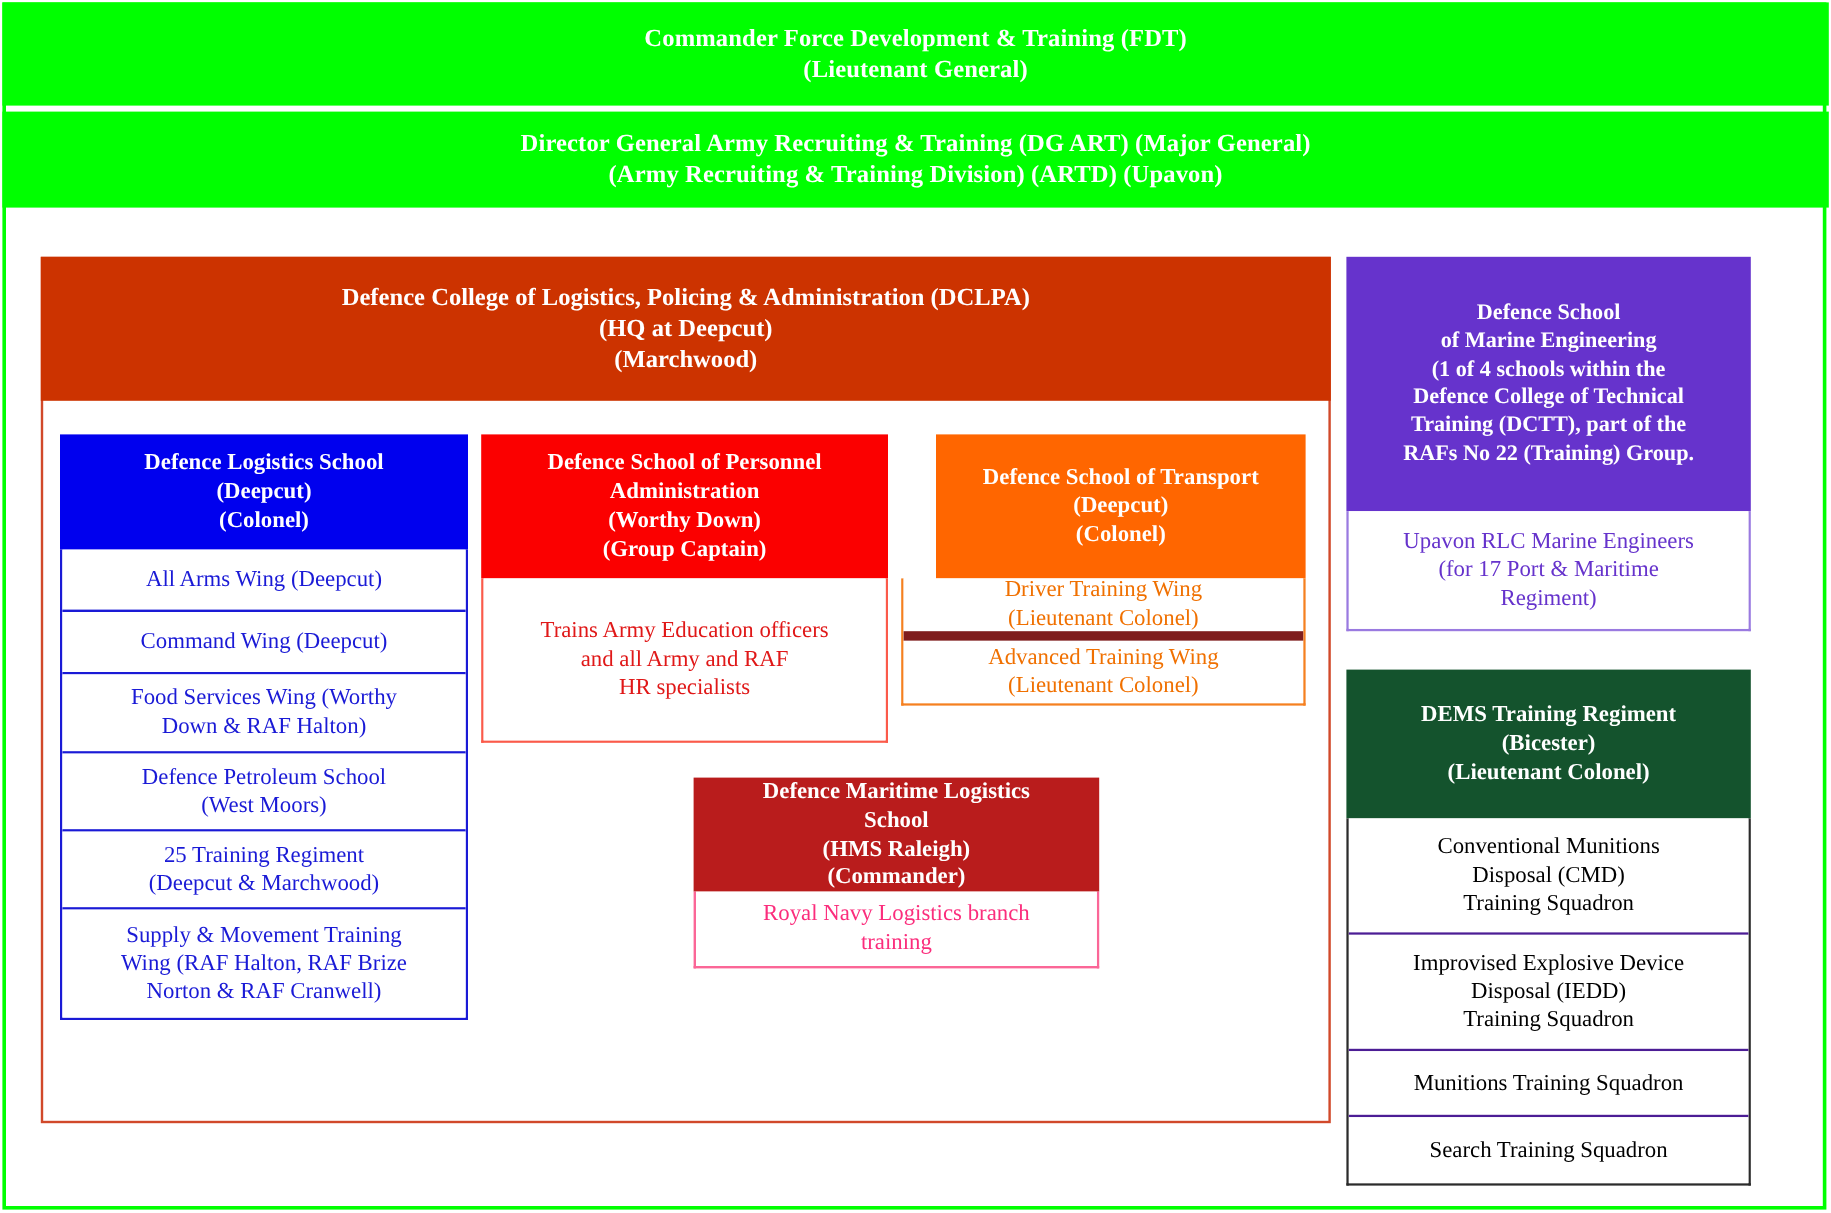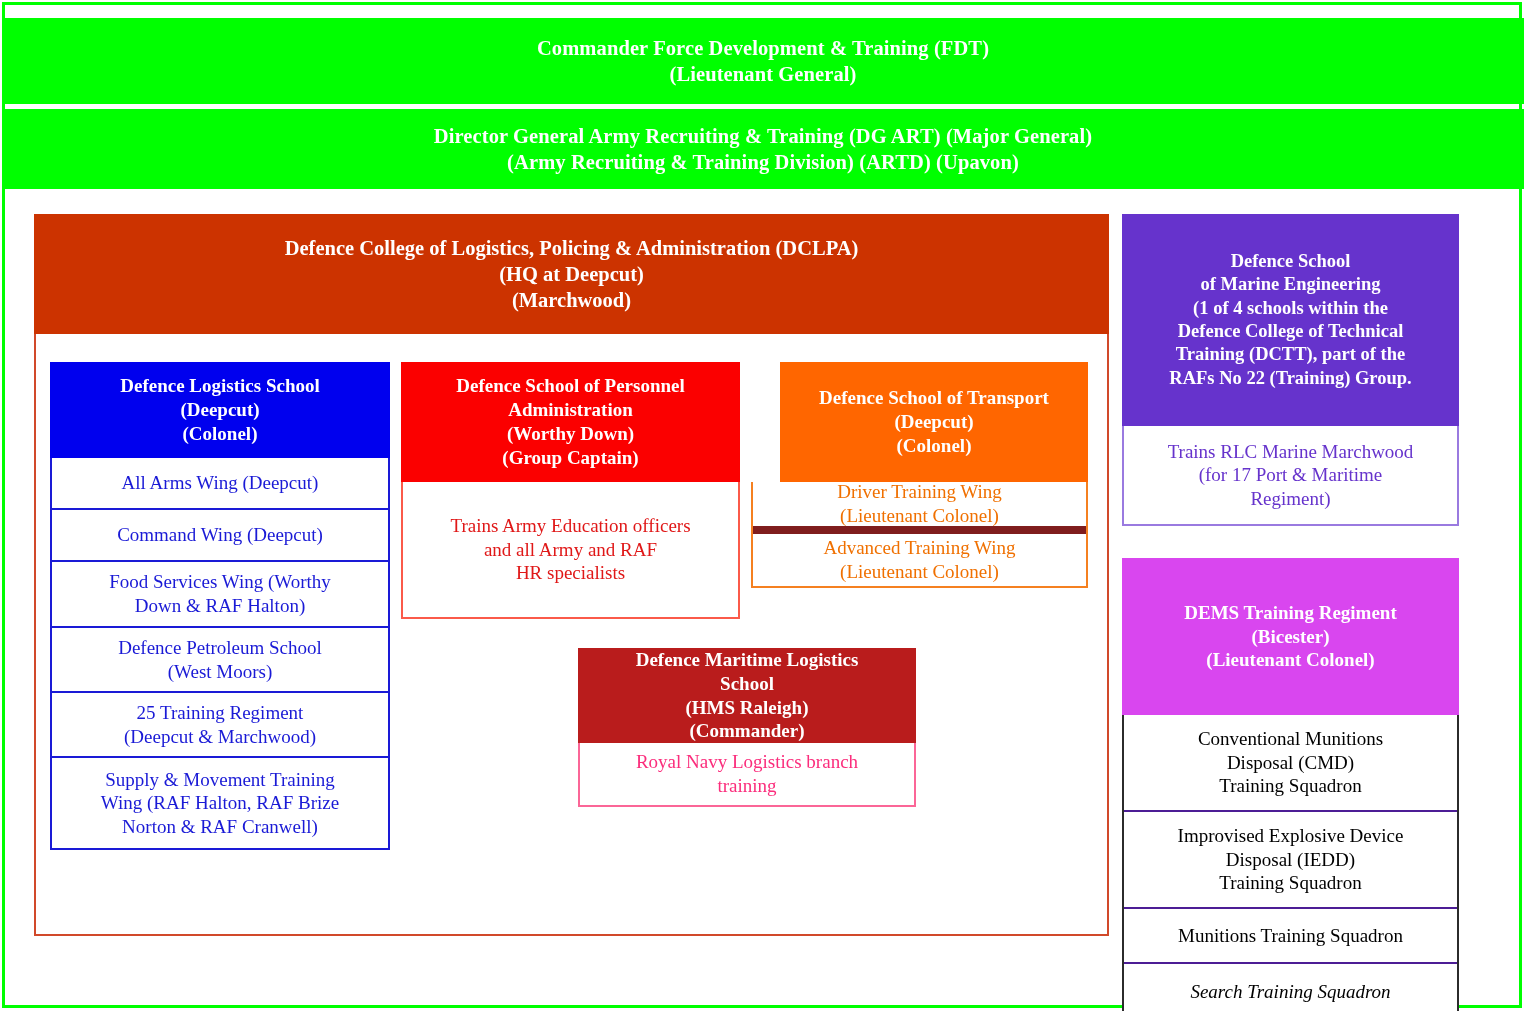--- a/index.html
+++ b/index.html
@@ -33,21 +33,20 @@
     color: #ffffff;
     font-weight: bold;
     text-align: center;
     display: flex;
     flex-direction: column;
     align-items: center;
     justify-content: center;
     line-height: 1.28;
     font-size: 20.5px;
     letter-spacing: 0.1px;
-    margin-top: 16px;
   }
   #bar-fdt  { left: 2px;  top: 2px;  width: 1522px; height: 86px; }
   #bar-dgart{ left: 2px;  top: 93px; width: 1522px; height: 80px; }
 
   
   #dclpa-container {
     position: absolute;
     left: 34px; top: 214px;
     width: 1075px; height: 722px;
     border: 2px solid #d1492a;
@@ -132,28 +131,28 @@
   #dmls .unit-row { color: #fb2d7c; font-size: 19px; height: 62px; }
 
   
   #dsme { left: 1122px; top: 214px; width: 337px; }
   #dsme .unit-head { background: #6633cc; font-size: 18.5px; height: 212px; }
   #dsme .rows { border: 2px solid #9a7ae0; border-top: none; }
   #dsme .unit-row { color: #6633cc; font-size: 19px; height: 98px; }
 
   
   #dems { left: 1122px; top: 558px; width: 337px; }
-  #dems .unit-head { background: #d946ef; font-size: 19px; height: 157px; }
+  #dems .unit-head { background: #14532d; font-size: 19px; height: 124px; }
   #dems .rows { border: 2px solid #2b2b2b; border-top: none; }
   #dems .unit-row {
     color: #000000;
     font-size: 19px;
     border-bottom: 2px solid #4c1d95;
   }
-  #dems .unit-row:last-child { border-bottom: none; font-style: italic; }
+  #dems .unit-row:last-child { border-bottom: none; }
   #dems .r-tall { height: 97px; }
   #dems .r-short { height: 55px; }
 
   .ln { display: block; }
 </style>
 </head>
 <body>
 
 <div id="page">
 
@@ -263,21 +262,21 @@
     <div class="unit-head">
       <span class="ln">Defence School</span>
       <span class="ln">of Marine Engineering</span>
       <span class="ln">(1 of 4 schools within the</span>
       <span class="ln">Defence College of Technical</span>
       <span class="ln">Training (DCTT), part of the</span>
       <span class="ln">RAFs No 22 (Training) Group.</span>
     </div>
     <div class="rows">
       <div class="unit-row">
-        <span class="ln">Trains RLC Marine Marchwood</span>
+        <span class="ln">Upavon RLC Marine Engineers</span>
         <span class="ln">(for 17 Port &amp; Maritime</span>
         <span class="ln">Regiment)</span>
       </div>
     </div>
   </div>
 
   <div class="unit" id="dems">
     <div class="unit-head">
       <span class="ln">DEMS Training Regiment</span>
       <span class="ln">(Bicester)</span>

